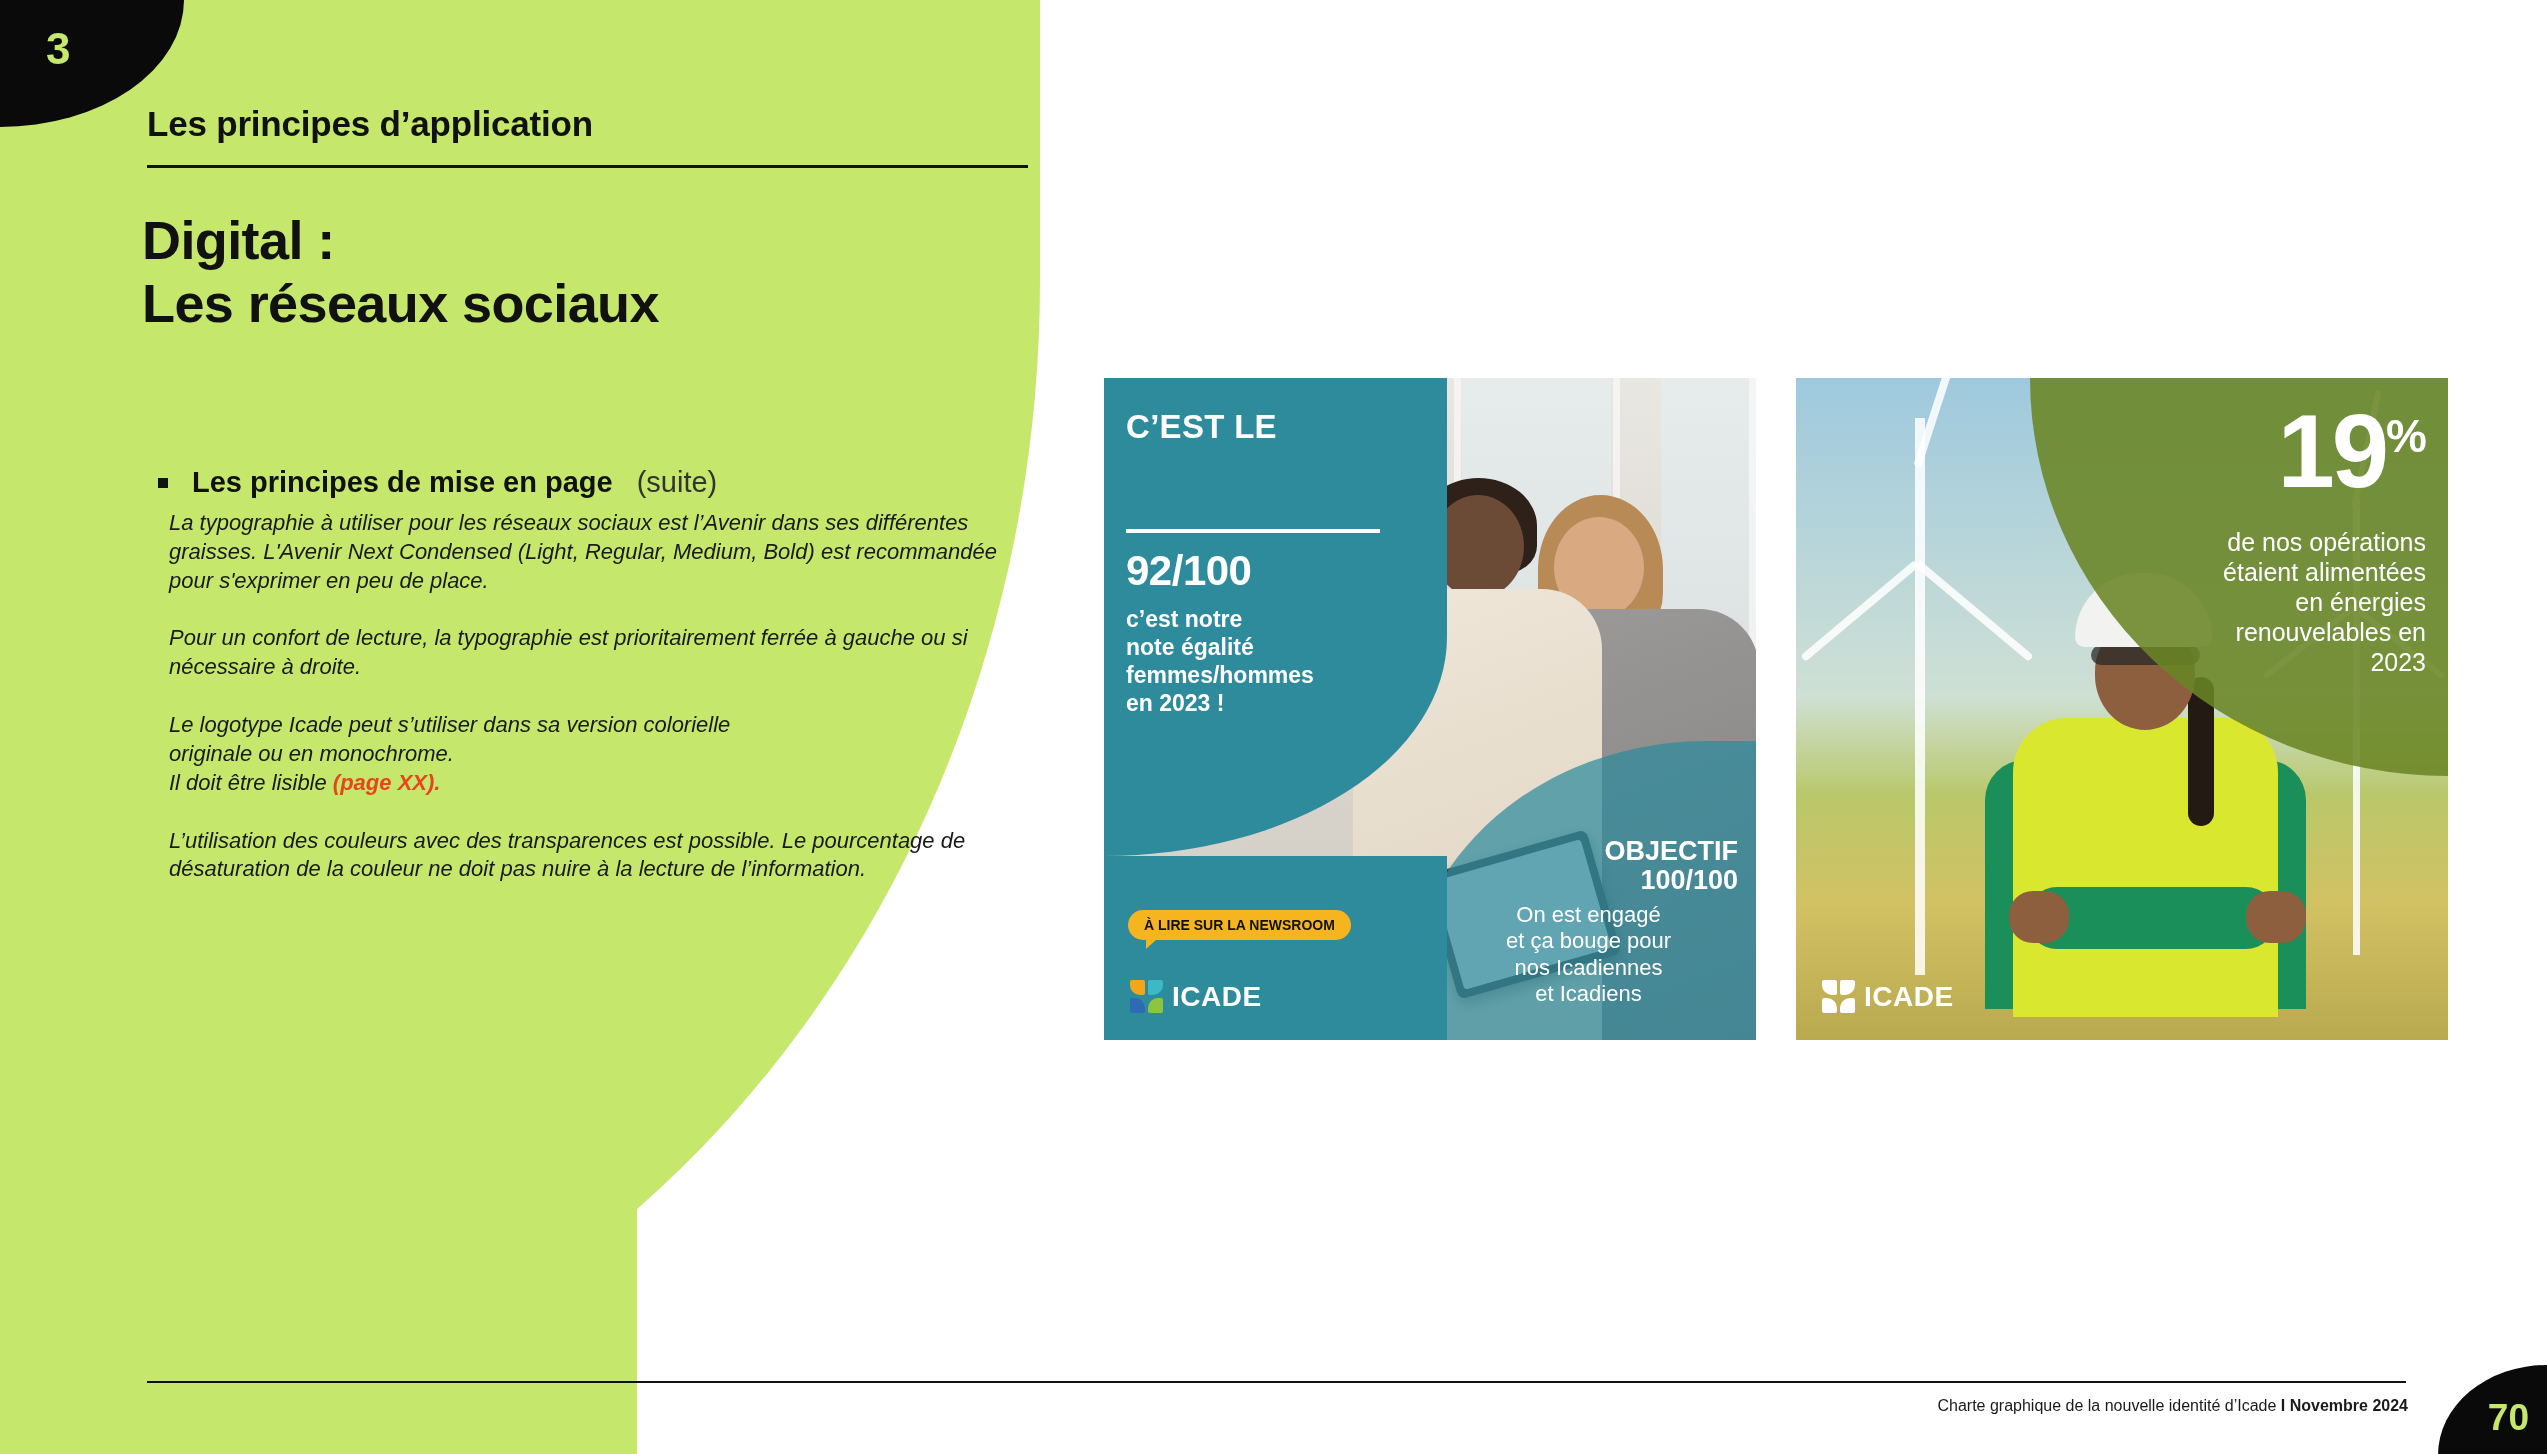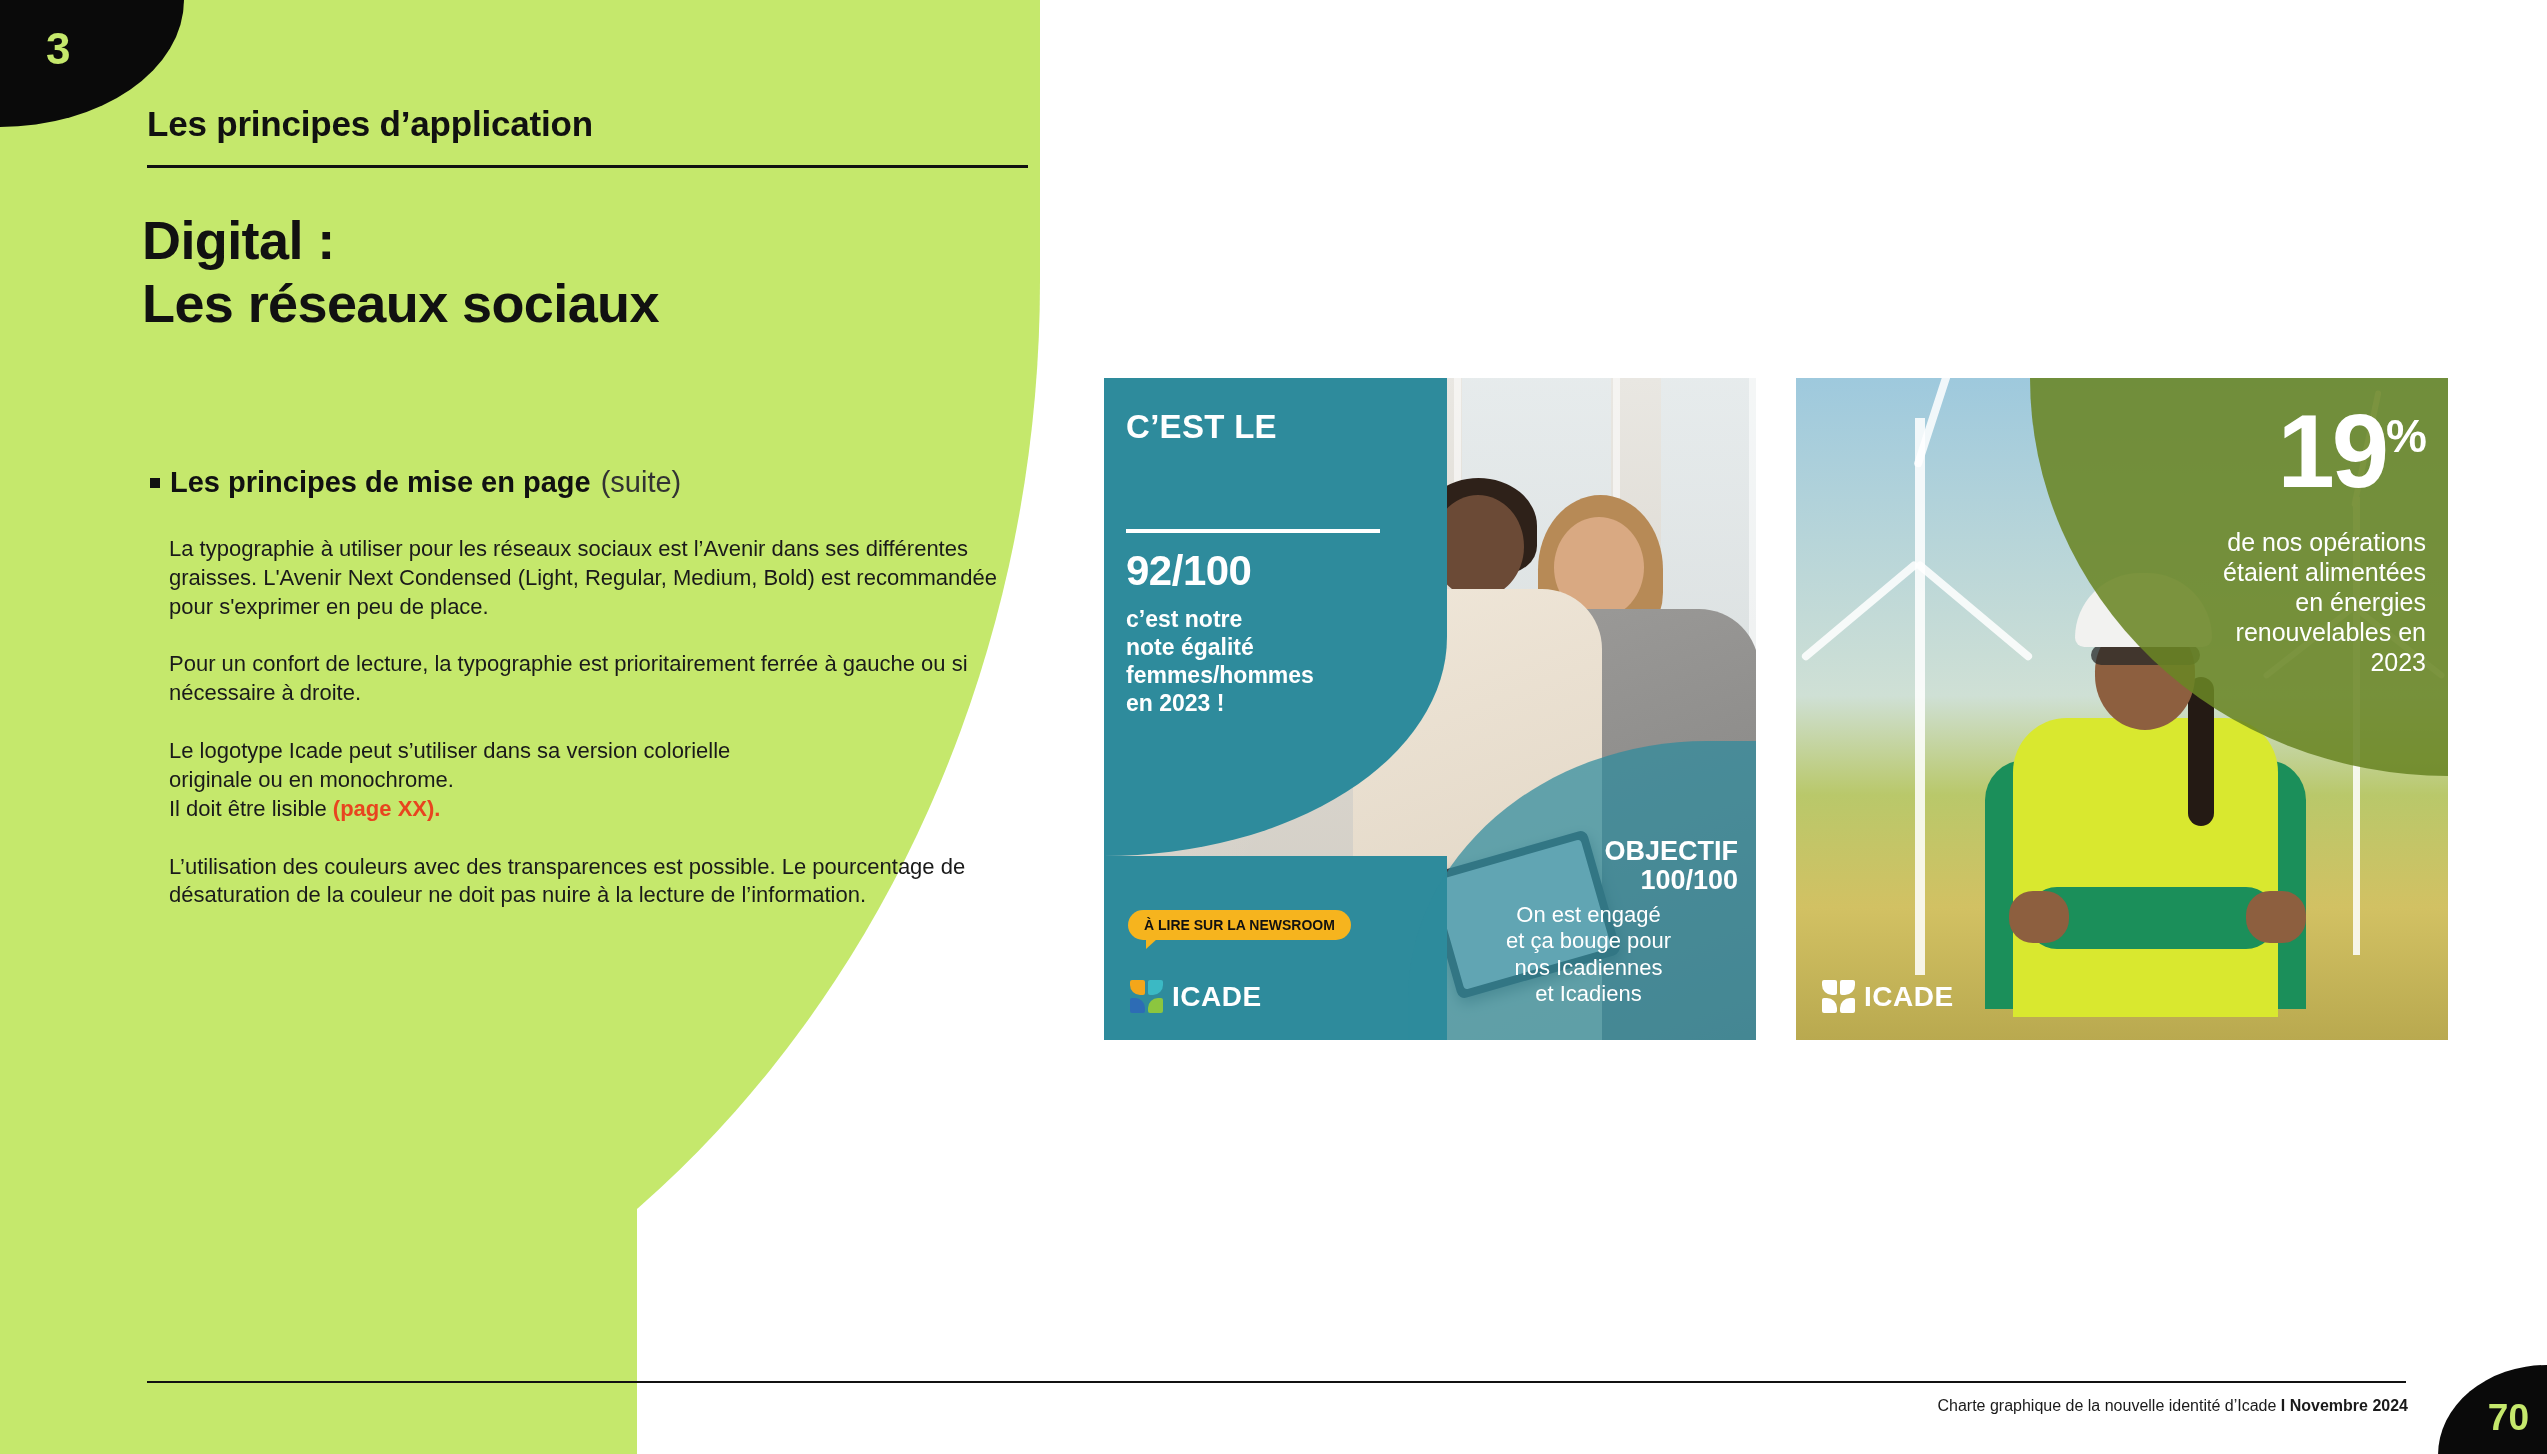--- a/index.html
+++ b/index.html
@@ -81,25 +81,25 @@
     font-size: 54px;
     font-weight: bold;
     color: #111;
     line-height: 1.16;
     letter-spacing: -0.6px;
   }
 
   
   .bullet-row {
     position: absolute;
-    left: 150px;
+    left: 158px;
     top: 466px;
     display: flex;
     align-items: baseline;
-    gap: 10px;
+    gap: 24px;
   }
   .bullet-square {
     width: 10px;
     height: 10px;
     background: #111;
     display: inline-block;
     transform: translateY(-4px);
   }
   .bullet-strong {
     font-size: 29px;
@@ -108,22 +108,23 @@
   }
   .bullet-light {
     font-size: 29px;
     font-weight: 400;
     color: #333;
   }
 
   .paragraphs {
     position: absolute;
     left: 169px;
-    top: 535px;
+    top: 509px;
     width: 846px;
+    font-style: italic;
   }
   .paragraphs p {
     margin: 0 0 29px 0;
     font-size: 22px;
     line-height: 1.31;
     color: #1a1a1a;
   }
   .paragraphs p:last-child { margin-bottom: 0; }
   .accent-red {
     color: #e8451f;

